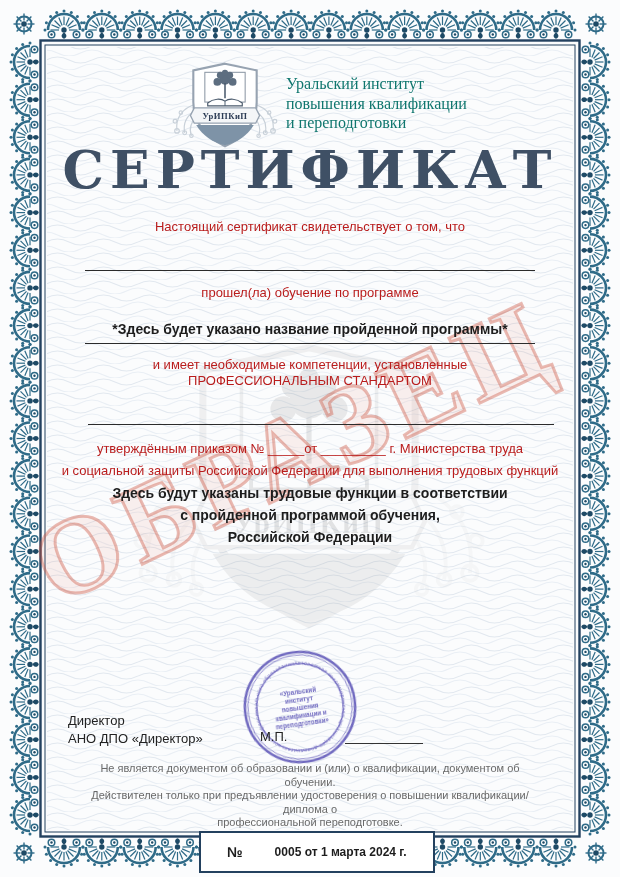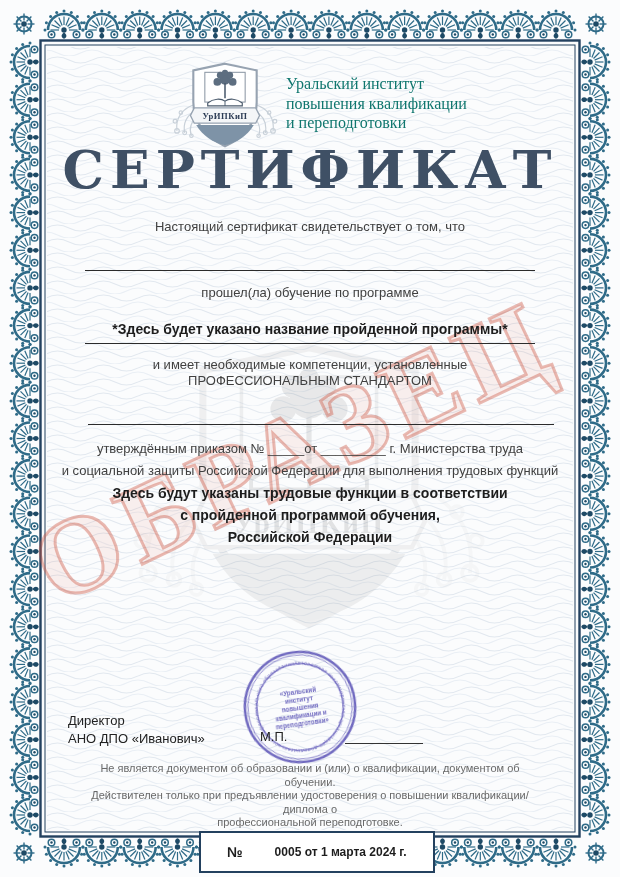--- a/index.html
+++ b/index.html
@@ -13,21 +13,21 @@
            font-family:"Liberation Serif",serif;font-weight:bold;font-size:110px;
            letter-spacing:8px;line-height:120px;color:rgba(228,120,98,0.10);
            -webkit-text-stroke:3px rgba(206,86,66,0.40);}
   .logo{position:absolute;left:146px;top:56px;width:158px;height:96px;z-index:3;}
   .inst{position:absolute;left:286px;top:74px;z-index:3;font-family:"Liberation Serif",serif;
         font-size:16px;line-height:19.5px;color:#0f766e;}
   .title{position:absolute;left:40px;right:40px;top:139px;z-index:3;text-align:center;
          font-family:"DejaVu Serif",serif;font-weight:bold;font-size:52px;letter-spacing:6px;
          color:#3f5065;}
   .tc{position:absolute;left:60px;right:60px;text-align:center;z-index:3;}
-  .t-reg{font-size:13px;color:#404040;}
+  .t-reg{font-size:13px;color:#b91c1c;}
   .t-bold{font-weight:bold;color:#1d1d1d;}
   .rule{position:absolute;left:85px;right:85px;border-top:1.5px solid #2b2b2b;z-index:3;}
   .rule-wide{position:absolute;left:88px;right:66px;border-top:1.5px solid #2b2b2b;z-index:3;}
   .boldblock{position:absolute;left:60px;right:60px;text-align:center;z-index:3;
              font-weight:bold;font-size:14px;line-height:22px;color:#1d1d1d;}
   .stamp{position:absolute;left:241px;top:648px;width:118px;height:118px;z-index:2;}
   .director{position:absolute;left:68px;top:712px;z-index:4;font-size:13px;line-height:18px;color:#222;}
   .mp{position:absolute;left:260px;top:729px;z-index:4;font-size:13px;color:#222;}
   .sigline{position:absolute;left:345px;top:743px;width:78px;border-top:1.3px solid #333;z-index:4;}
   .fineprint{position:absolute;left:78px;right:78px;top:762px;z-index:3;text-align:center;
@@ -253,21 +253,21 @@
         <text x="60" y="55">институт</text>
         <text x="60" y="63">повышения</text>
         <text x="60" y="71">квалификации и</text>
         <text x="60" y="79">переподготовки»</text>
       </g>
     </g>
   </svg>
 
   <div class="director">
     <div>Директор</div>
-    <div>АНО ДПО «Иванович»</div>
+    <div>АНО ДПО «Директор»</div>
   </div>
   <div class="mp">М.П.</div>
   <div class="sigline"></div>
 
   <div class="fineprint">
     <div>Не является документом об образовании и (или) о квалификации, документом об обучении.</div>
     <div>Действителен только при предъявлении удостоверения о повышении квалификации/диплома о</div>
     <div>профессиональной переподготовке.</div>
   </div>
 

